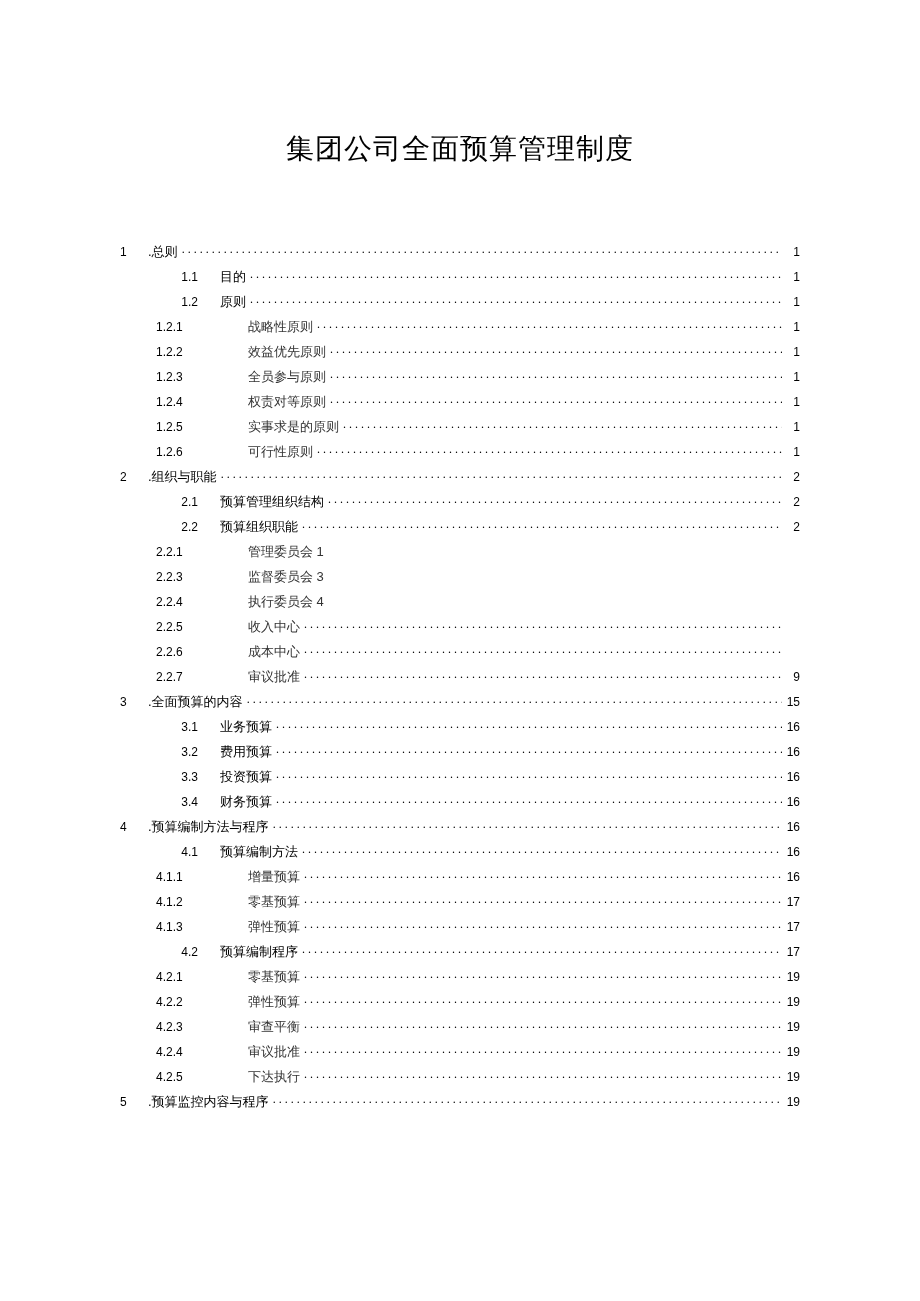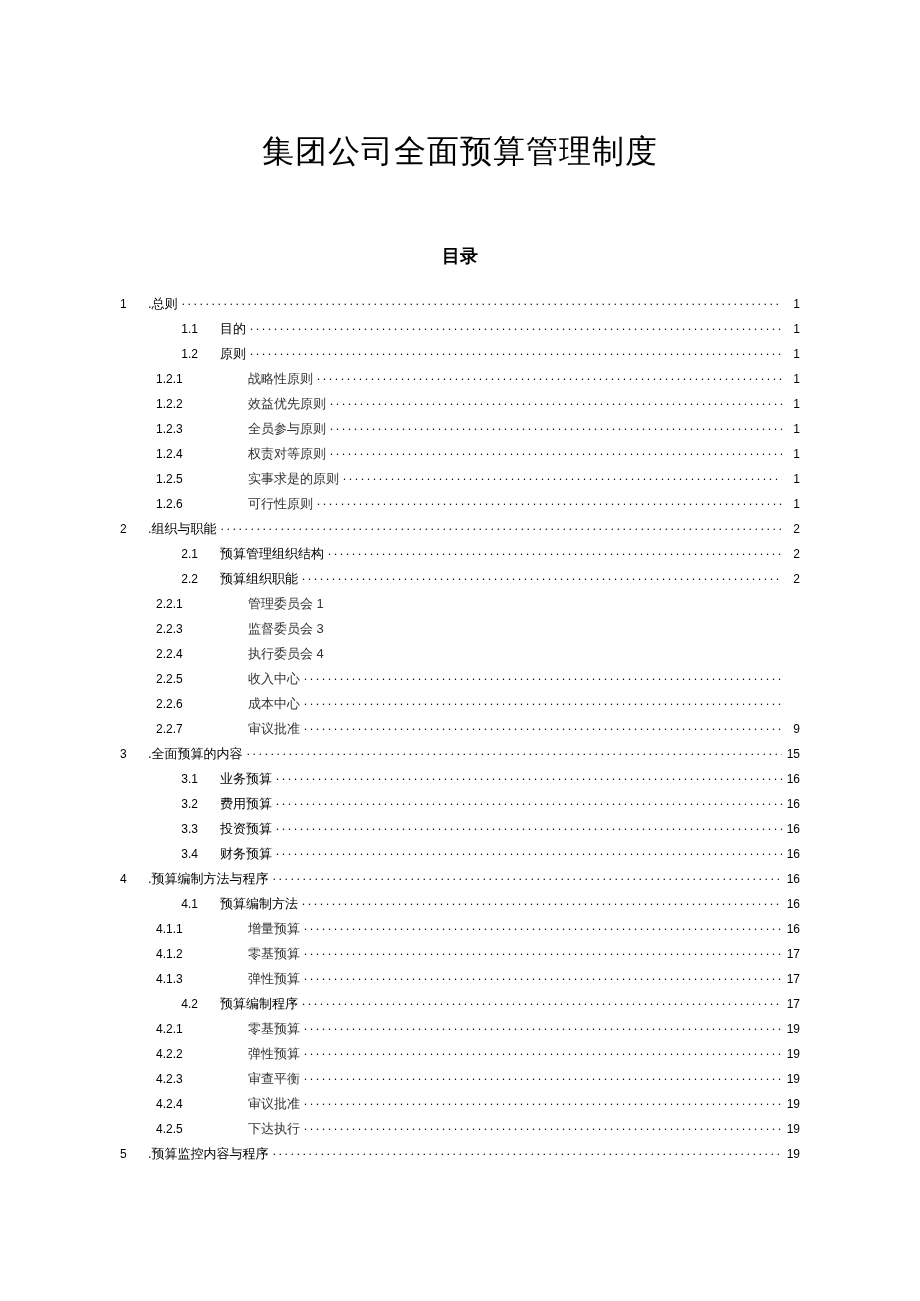--- a/index.html
+++ b/index.html
@@ -8,21 +8,21 @@
     background: #fff;
     font-family: "SimSun", "宋体", serif;
     color: #000;
     width: 920px;
   }
   .page {
     padding: 130px 120px 80px 120px;
   }
   h1.doc-title {
     font-family: "SimSun", "宋体", serif;
-    font-size: 32px;
+    font-size: 28px;
     font-weight: 400;
     text-align: center;
     margin: 0 0 70px 0;
     letter-spacing: 1px;
   }
   h2.toc-title {
     font-family: "SimHei", "黑体", sans-serif;
     font-size: 18px;
     font-weight: 700;
     text-align: center;
@@ -81,21 +81,20 @@
     text-align: right;
   }
   .lvl3 .label { color: #333; }
   .lvl1 { }
 </style>
 </head>
 <body>
 
 <div class="page">
   <h1 class="doc-title">集团公司全面预算管理制度</h1>
-  <h2 class="toc-title">目录</h2>
   <div class="toc" id="toc">
       <div class="toc-row lvl1">
         <span class="num">1</span>
         <span class="label">.总则</span>
         <span class="leader"></span>
         <span class="pg">1</span>
       </div>
       <div class="toc-row lvl2">
         <span class="num">1.1</span>
         <span class="label">目的</span>

